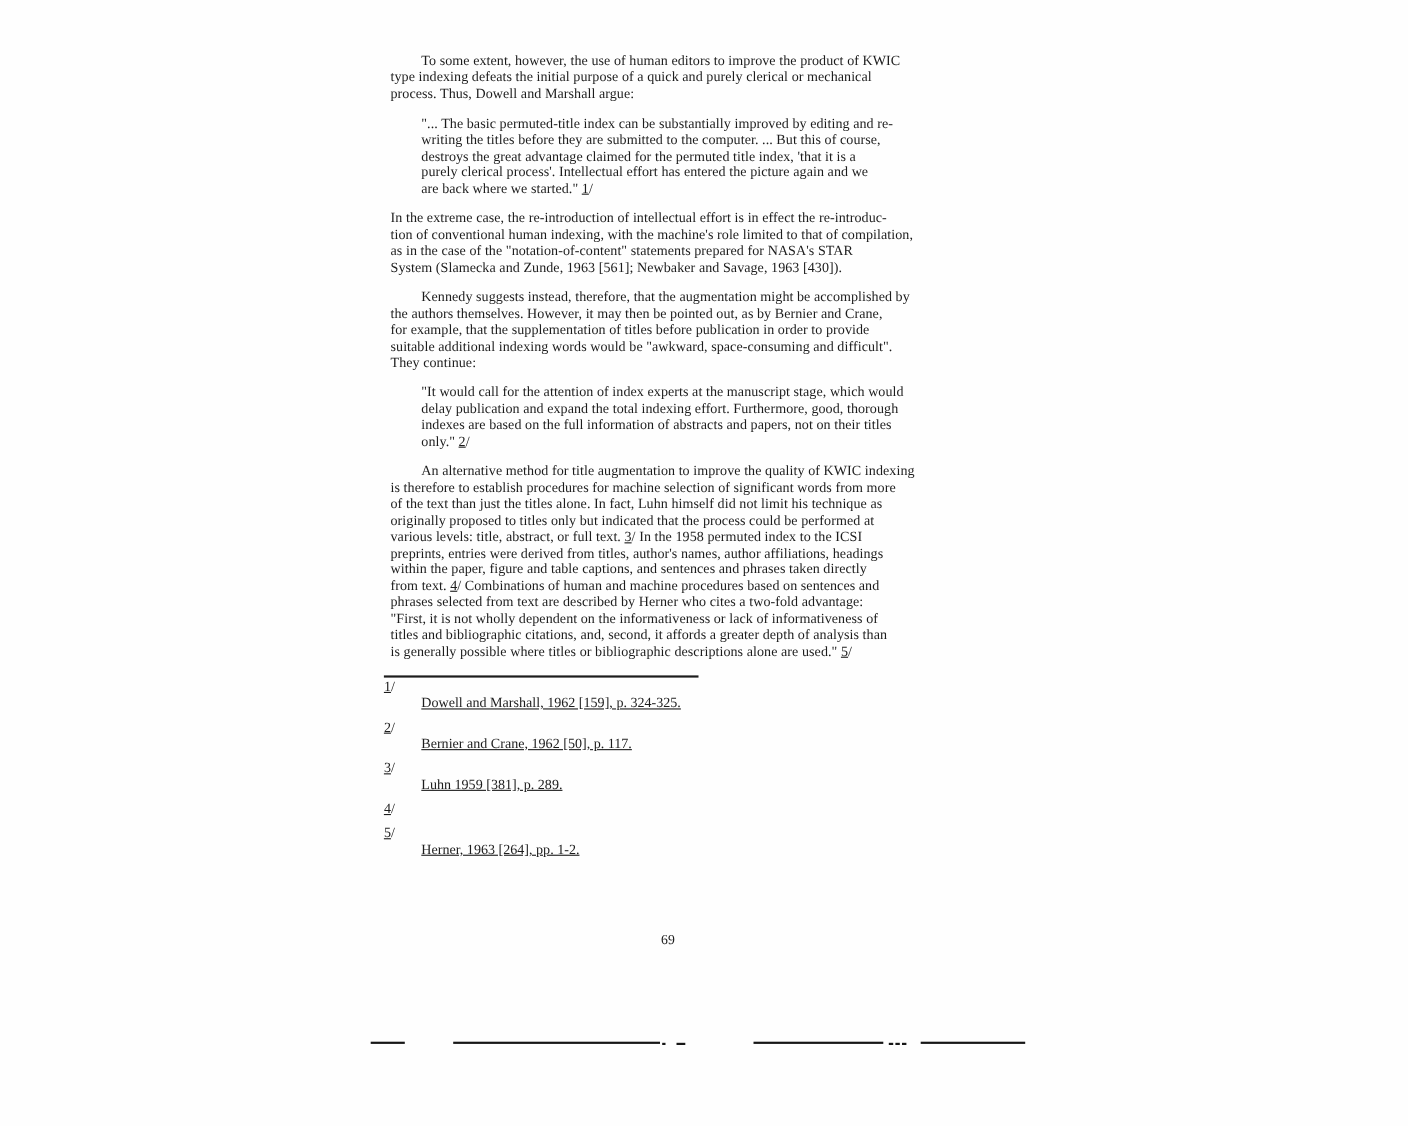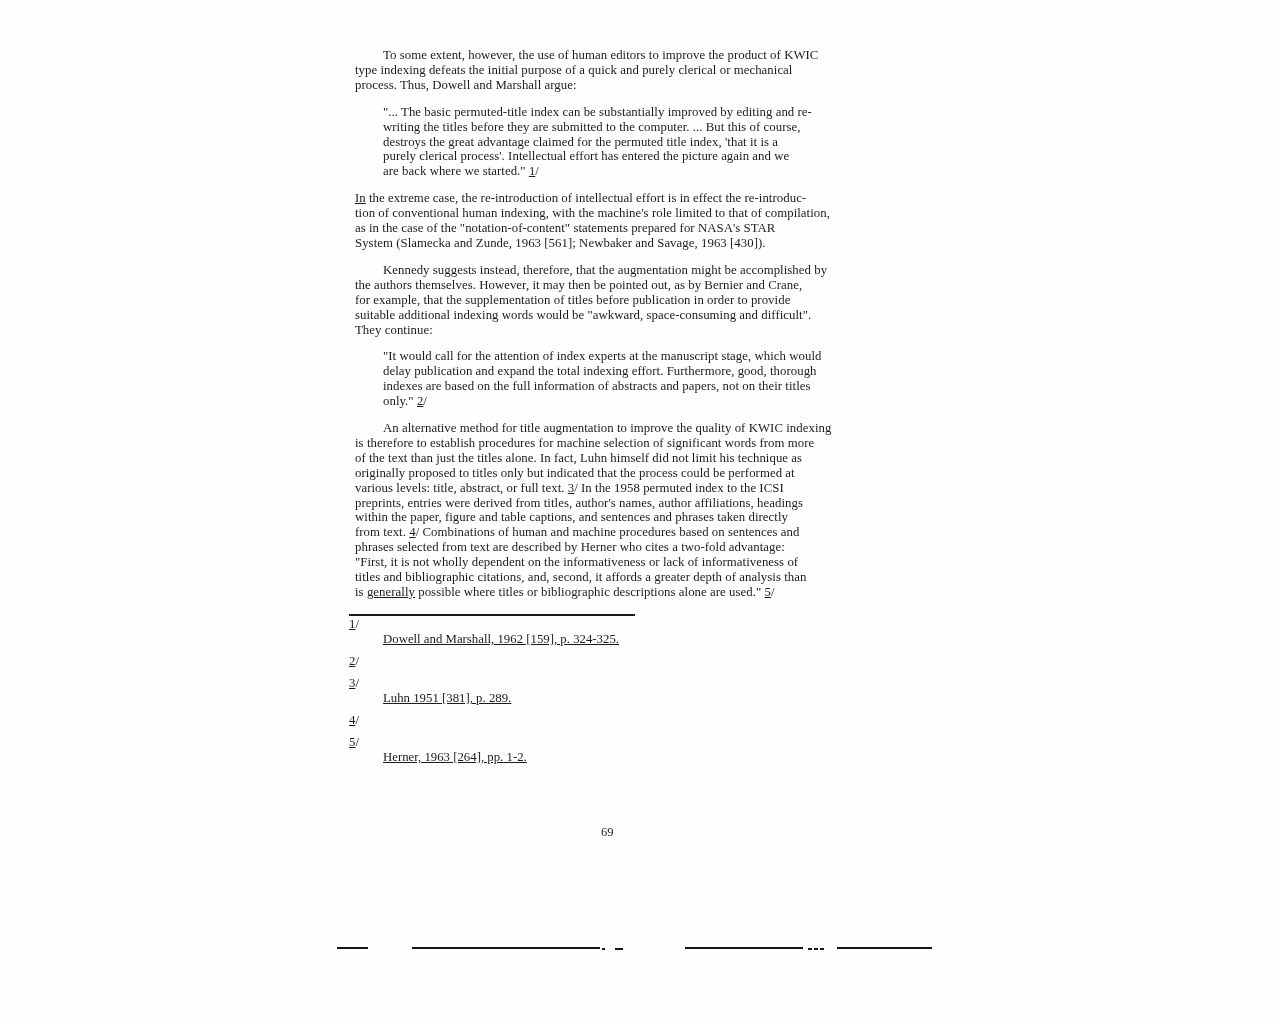--- a/index.html
+++ b/index.html
@@ -14,34 +14,34 @@
   .blocks{
     position:absolute;left:355px;top:48px;width:520px;
     font-size:12.8px;line-height:14.9px;
     letter-spacing:0.05px;
   }
   .block{margin:0 0 12px 0;white-space:nowrap;}
   .block.indent{text-indent:28px;}
   .block.quote{margin-left:28px;}
   .fnref{white-space:nowrap;}
   .fn-digit{text-decoration:underline;}
-  .uline{text-decoration:underline;}
+  .uline{}
   .fn-rule{
     position:absolute;left:349px;top:614px;width:286px;height:1.5px;
     background:#1c1c1c;
   }
   .footnotes{
     position:absolute;left:355px;top:617px;width:520px;
     font-size:12.8px;line-height:15px;
   }
   .footnote{margin:0 0 7px 0;}
   .fn-marker{margin-left:-6px;}
   .fn-text{padding-left:28px;text-decoration:underline;}
   .page-number{
-    position:absolute;left:601px;top:825px;
+    position:absolute;left:601px;top:847px;
     font-size:12.5px;
   }
   .artifacts .mark{
     position:absolute;top:947px;height:1.6px;background:#161616;
   }
   .artifacts .tiny{top:948px;height:1.6px;}
 </style>
 </head>
 <body>
 
@@ -58,24 +58,25 @@
 
   <div class="fn-rule"></div>
 
   <div class="footnotes" id="footnotes">
       <div class="footnote">
         <div class="fn-marker"><span class="fnref"><span class="fn-digit">1</span>/</span></div>
         <div class="fn-text">Dowell and Marshall, 1962 [159], p. 324-325.</div>
       </div>
       <div class="footnote">
         <div class="fn-marker"><span class="fnref"><span class="fn-digit">2</span>/</span></div>
+        <div class="fn-text">Bernier and Crane, 1962 [50], p. 117.</div>
       </div>
       <div class="footnote">
         <div class="fn-marker"><span class="fnref"><span class="fn-digit">3</span>/</span></div>
-        <div class="fn-text">Luhn 1951 [381], p. 289.</div>
+        <div class="fn-text">Luhn 1959 [381], p. 289.</div>
       </div>
       <div class="footnote">
         <div class="fn-marker"><span class="fnref"><span class="fn-digit">4</span>/</span></div>
       </div>
       <div class="footnote">
         <div class="fn-marker"><span class="fnref"><span class="fn-digit">5</span>/</span></div>
         <div class="fn-text">Herner, 1963 [264], pp. 1-2.</div>
       </div>
     </div>
 

